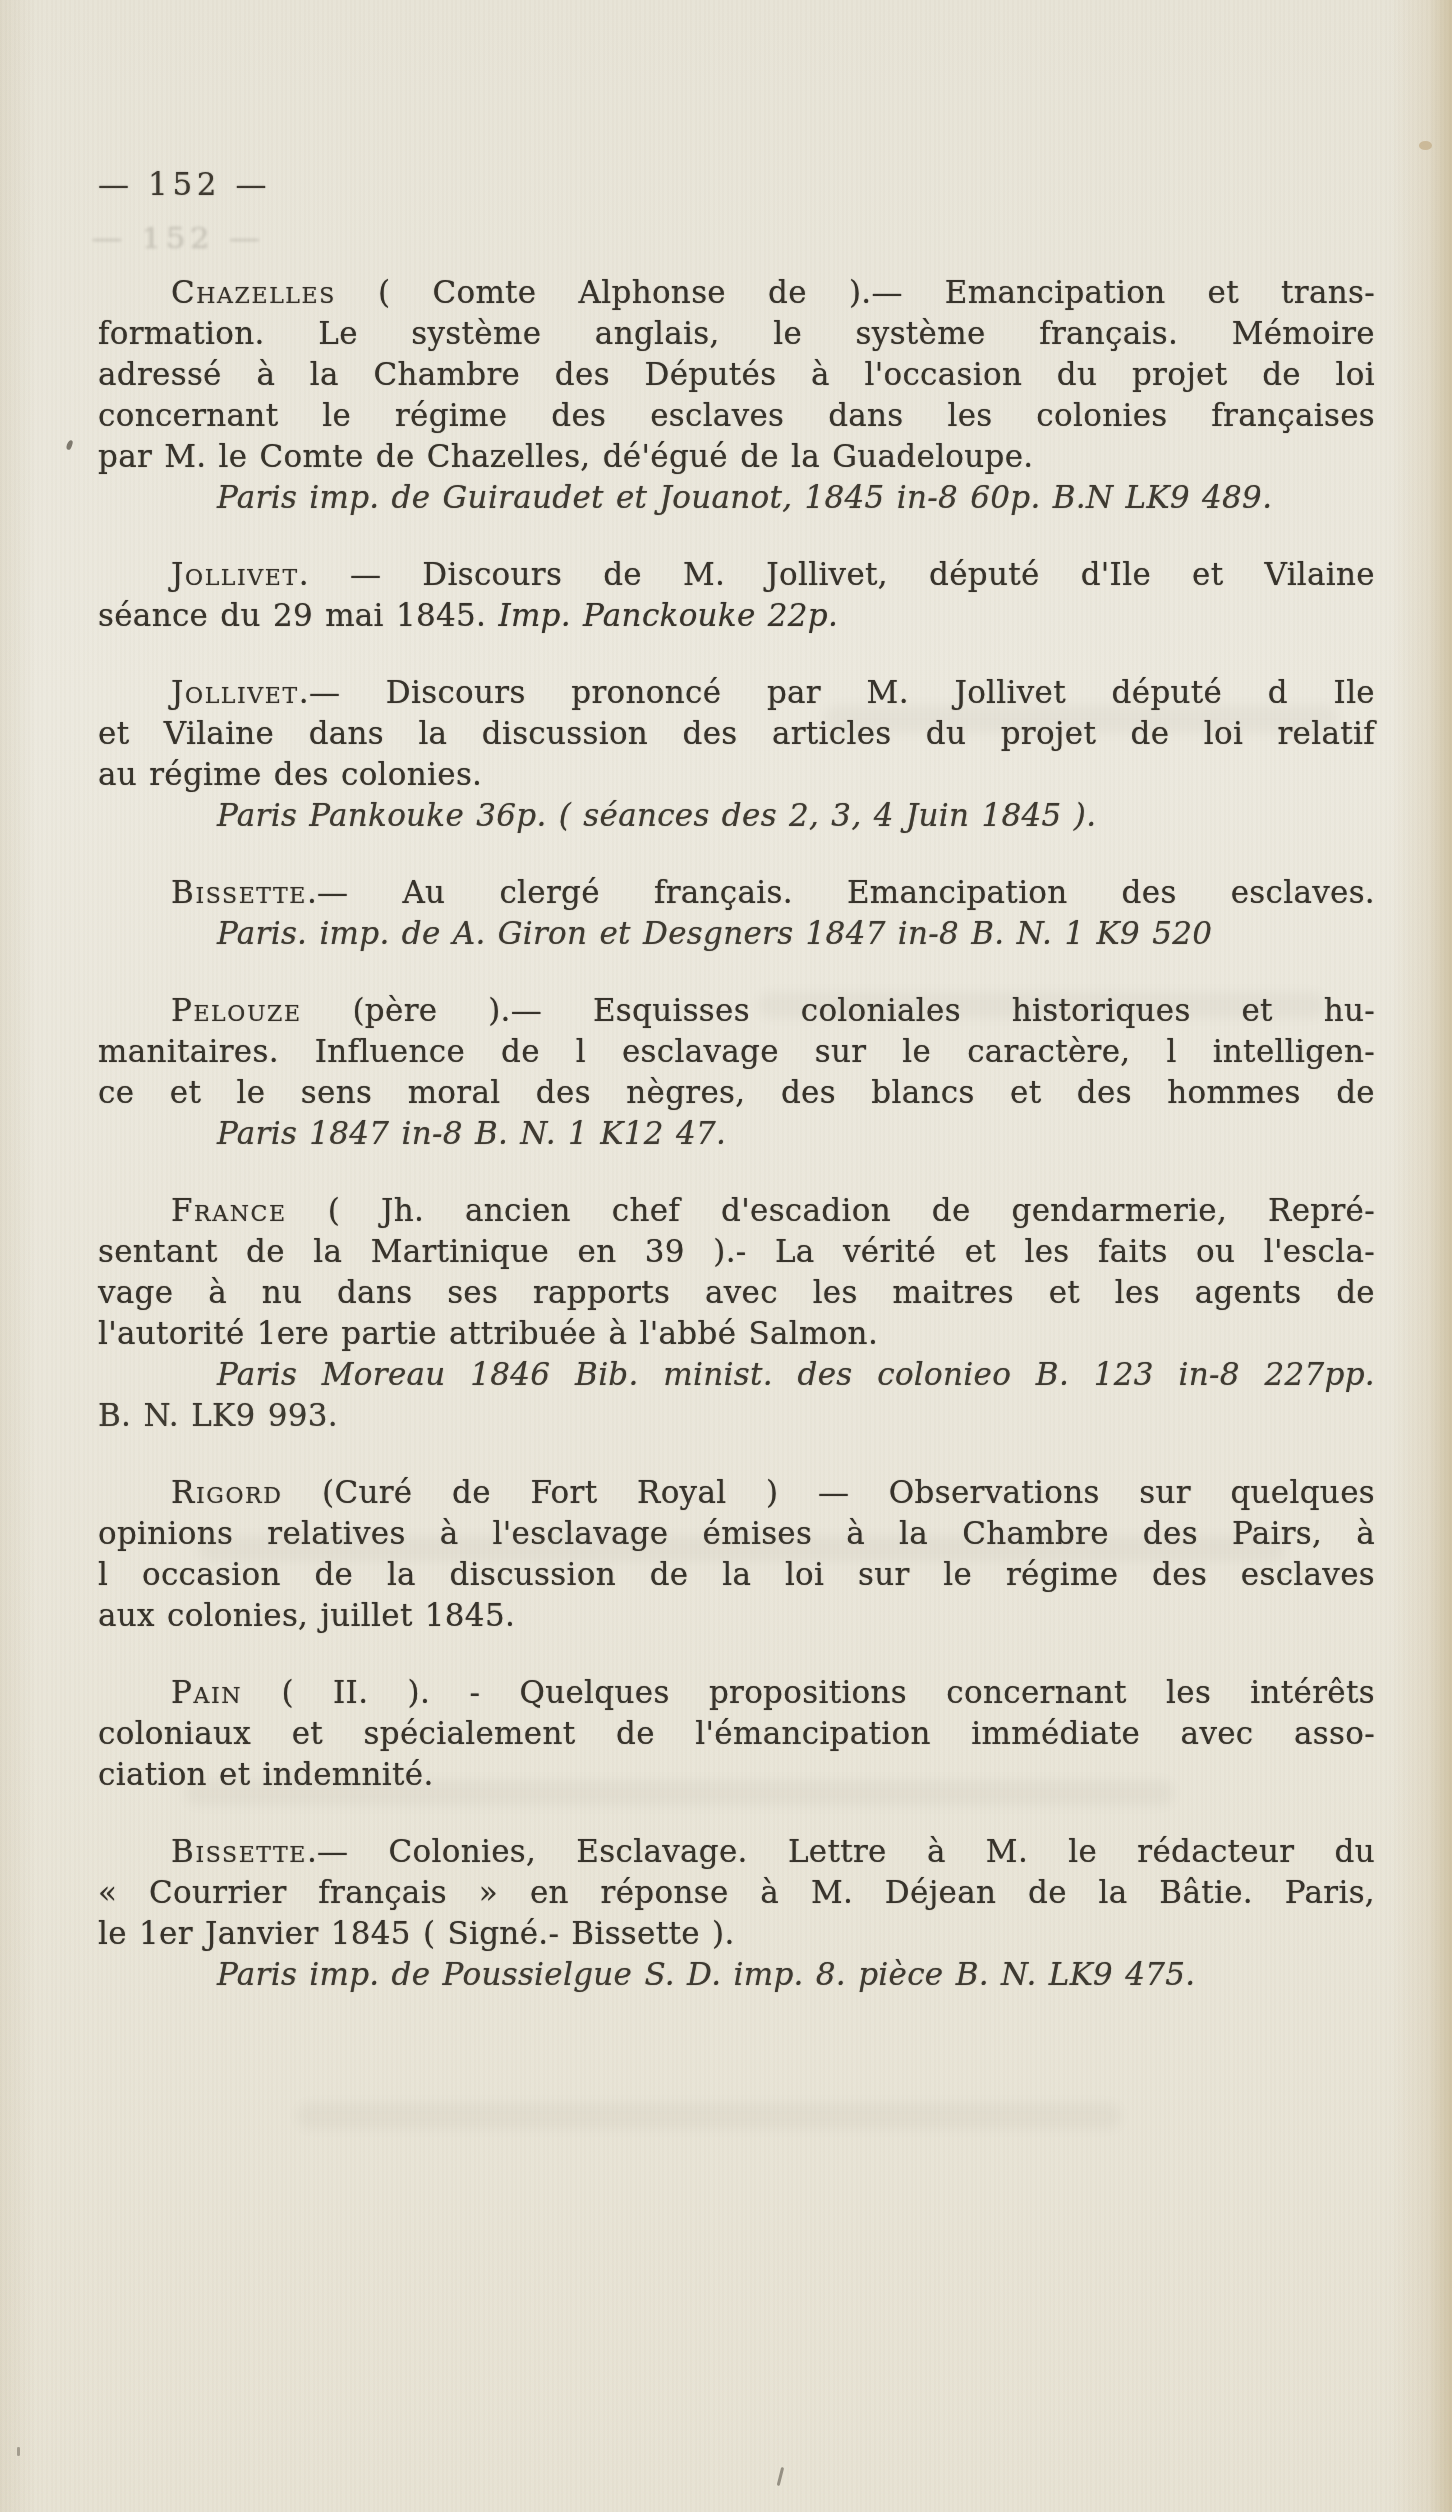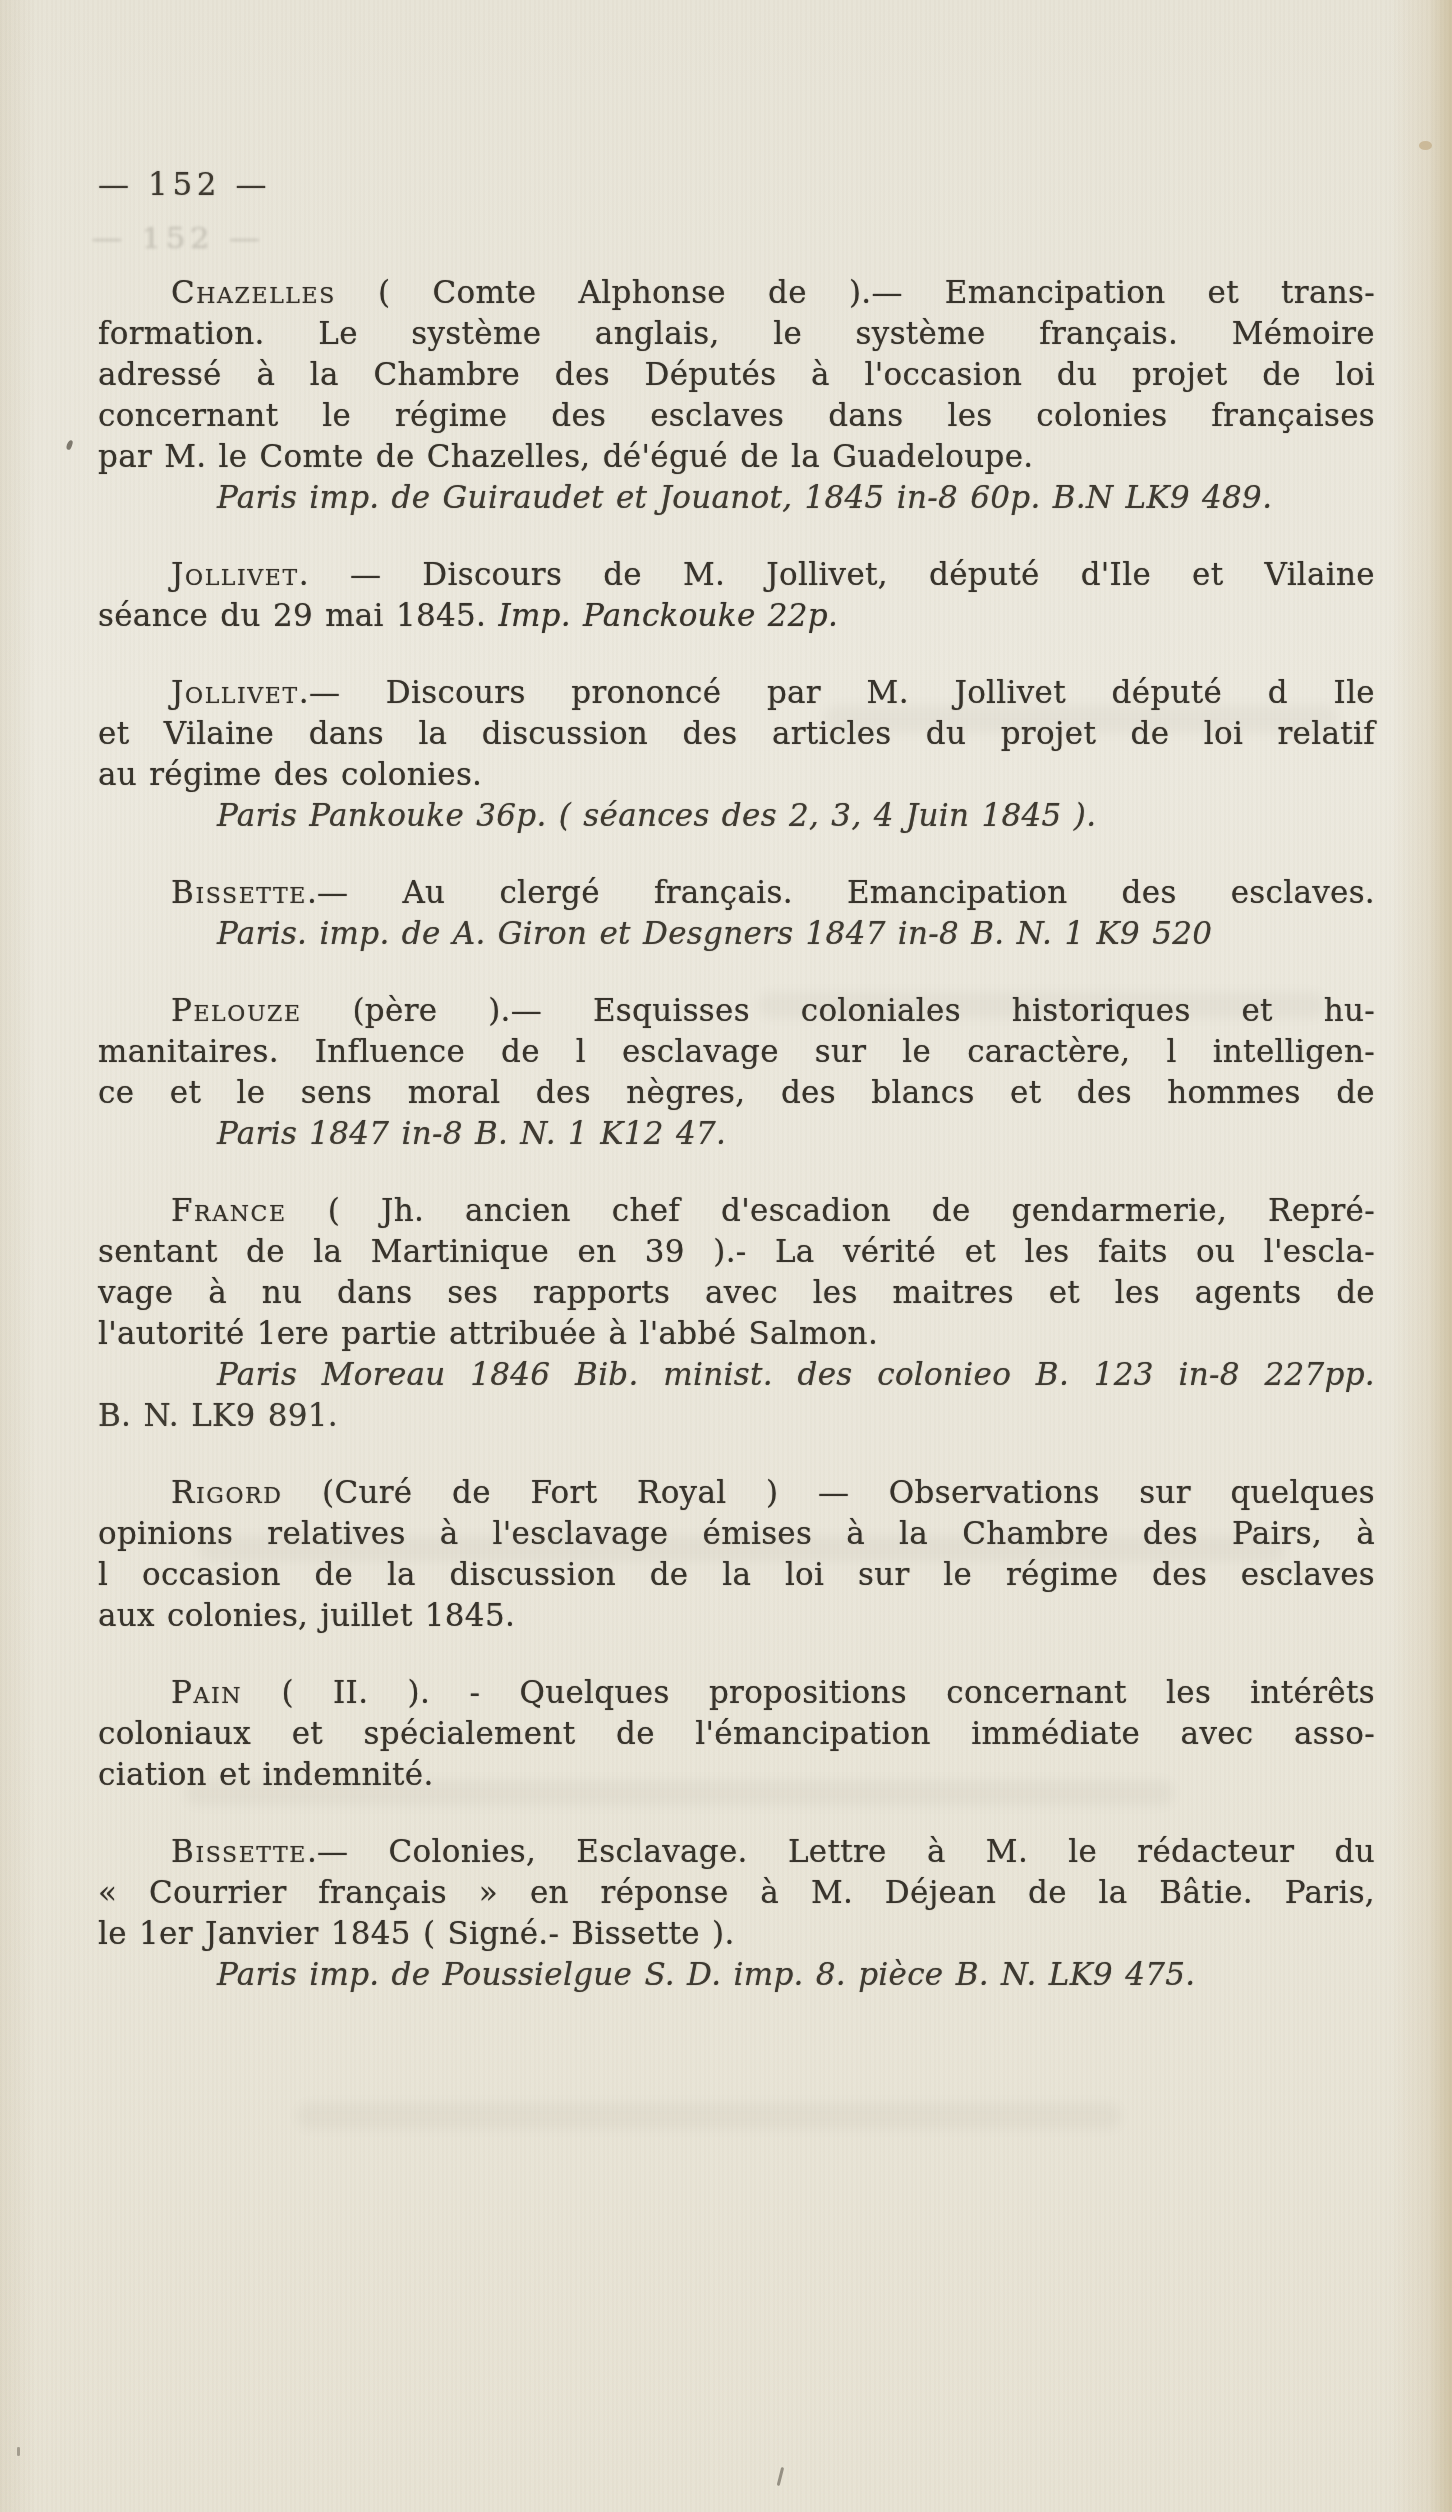--- a/index.html
+++ b/index.html
@@ -120,21 +120,21 @@
       <div class="line j">ce et le sens moral des nègres, des blancs et des hommes de</div>
       <div class="line imprint ind">Paris 1847 in-8 B. N. 1 K12 47.</div>
     </div>
 
     <div class="entry">
       <div class="line first j"><span class="sc">France</span><span> ( Jh. ancien chef d'escadion de gendarmerie, Repré-</span></div>
       <div class="line j">sentant de la Martinique en 39 ).- La vérité et les faits ou l'escla-</div>
       <div class="line j">vage à nu dans ses rapports avec les maitres et les agents de</div>
       <div class="line">l'autorité 1ere partie attribuée à l'abbé Salmon.</div>
       <div class="line imprint ind j">Paris Moreau 1846 Bib. minist. des colonieo B. 123 in-8 227pp.</div>
-      <div class="line imprint cont">B. N. LK9 891.</div>
+      <div class="line imprint cont">B. N. LK9 993.</div>
     </div>
 
     <div class="entry">
       <div class="line first j"><span class="sc">Rigord</span><span> (Curé de Fort Royal ) — Observations sur quelques</span></div>
       <div class="line j">opinions relatives à l'esclavage émises à la Chambre des Pairs, à</div>
       <div class="line j">l occasion de la discussion de la loi sur le régime des esclaves</div>
       <div class="line">aux colonies, juillet 1845.</div>
     </div>
 
     <div class="entry">

